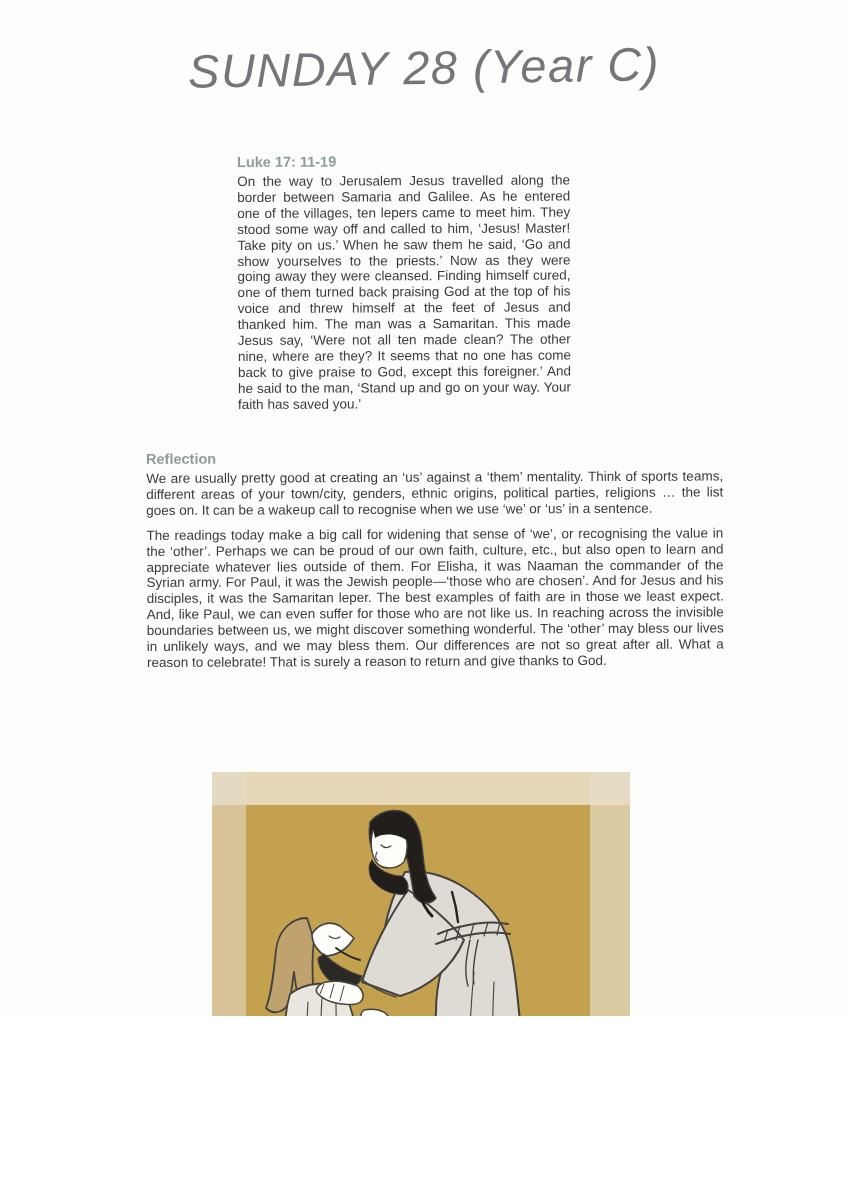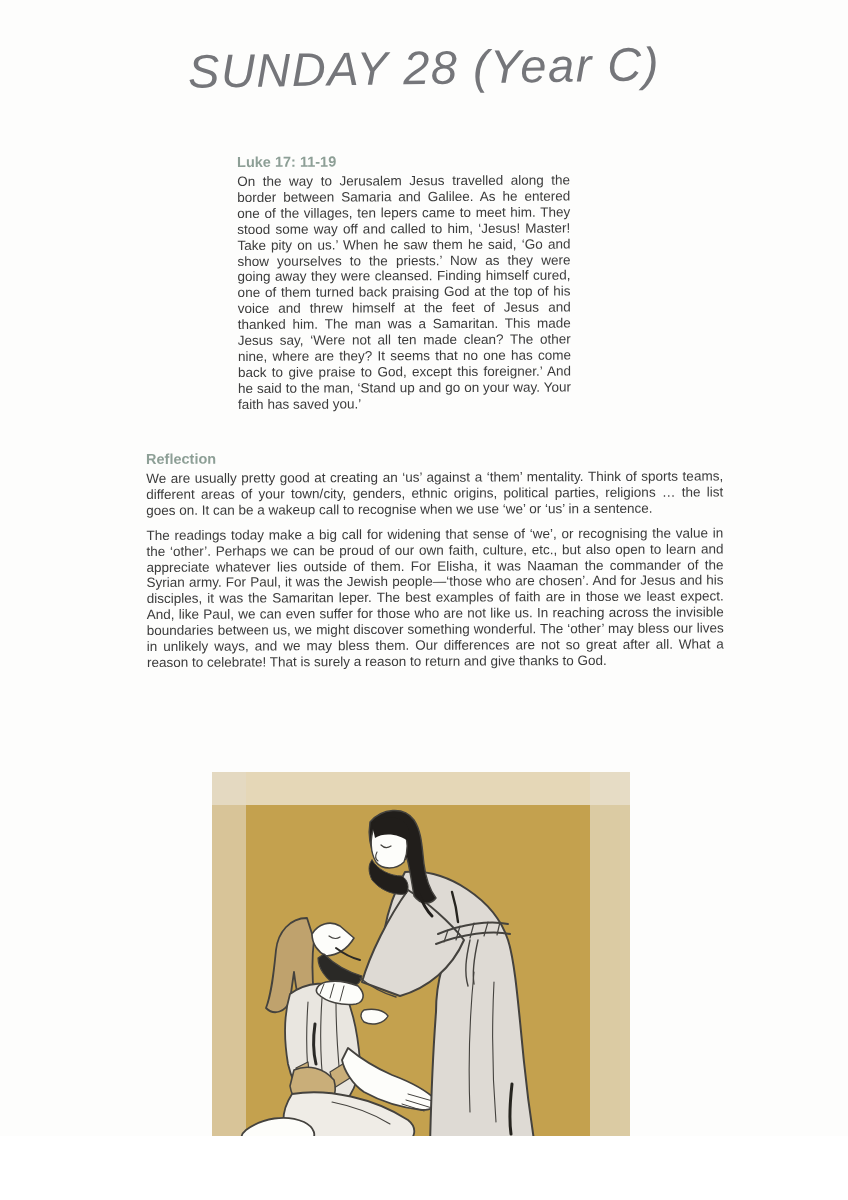--- a/index.html
+++ b/index.html
@@ -1,17 +1,17 @@
 <!DOCTYPE html>
 <html><head>
 <meta charset="utf-8">
 <style>
   html,body{margin:0;padding:0;background:#ffffff;}
   .page{
-    position:relative;width:848px;height:1136px;overflow:hidden;
+    position:relative;width:848px;height:1016px;overflow:hidden;
     background:#fdfdfc;
     font-family:"Liberation Sans", sans-serif;
   }
   .page-title{
     position:absolute;left:0;right:0;top:40px;
     text-align:center;
     font-style:italic;
     font-size:47px;
     letter-spacing:1.5px;
     color:#75767a;

